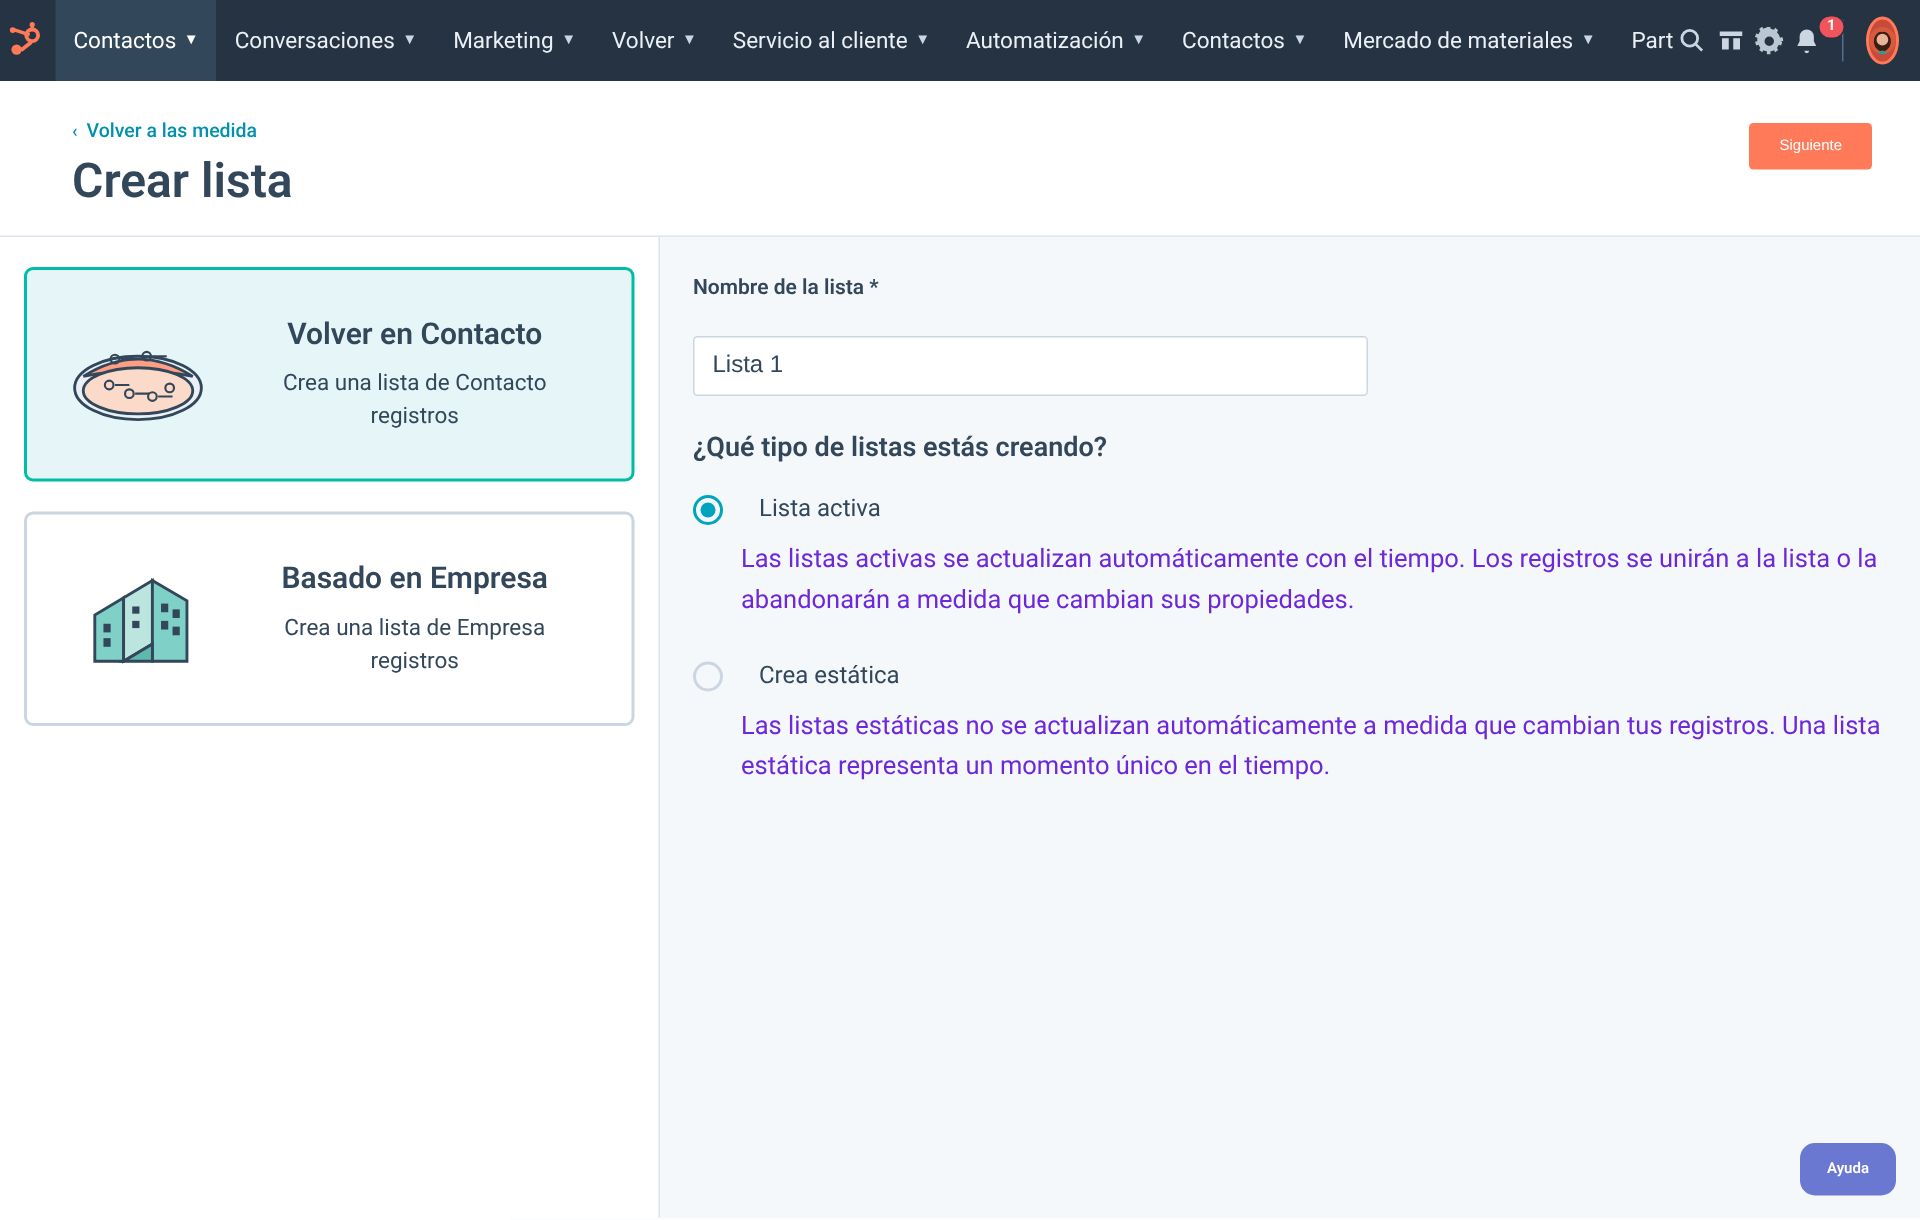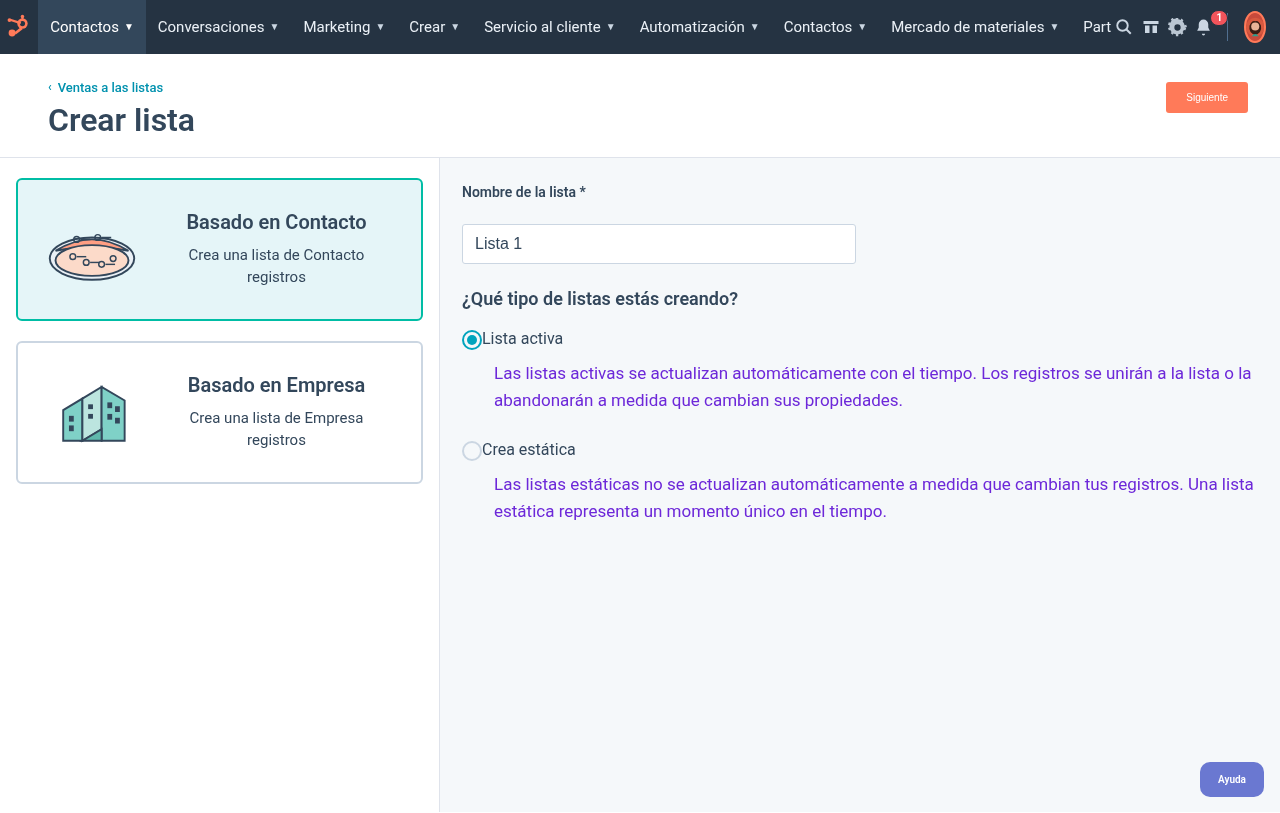--- a/index.html
+++ b/index.html
@@ -36,23 +36,23 @@
 
 .card { display: flex; align-items: center; gap: 18px; padding: 24px 26px; border: 2px solid #cbd6e2; border-radius: 6px; margin-bottom: 20px; cursor: pointer; height: 143px; }
 .card.selected { border-color: #00bda5; background: #e5f5f8; }
 .card-icon { width: 96px; height: 96px; flex-shrink: 0; display:flex; align-items:center; justify-content:center; }
 .card-text { text-align: center; flex: 1; }
 .card-title { font-size: 20px; font-weight: 600; color: #33475b; margin-bottom: 10px; }
 .card-desc { font-size: 15px; color: #33475b; line-height: 1.5; padding: 0 6px; }
 
 
 .label { font-size: 14px; font-weight: 600; color: #33475b; margin-bottom: 24px; }
-.input { width: 394px; max-width: 100%; height: 40px; border: 1px solid #cbd6e2; border-radius: 3px; background: #fff; padding: 0 12px; font-size: 16px; color: #33475b; margin-bottom: 24px; }
+.input { width: 450px; max-width: 100%; height: 40px; border: 1px solid #cbd6e2; border-radius: 3px; background: #fff; padding: 0 12px; font-size: 16px; color: #33475b; margin-bottom: 24px; }
 .question { font-size: 18px; font-weight: 600; color: #33475b; margin-bottom: 20px; }
-.radio-row { display: flex; gap: 0; margin-bottom: 8px; }
+.radio-row { display: flex; gap: 24px; margin-bottom: 8px; }
 .radio { width: 20px; height: 20px; border: 2px solid #cbd6e2; border-radius: 50%; flex-shrink: 0; margin-top: 1px; cursor: pointer; position: relative; }
 .radio.checked { border-color: #00a4bd; }
 .radio.checked::after { content: ""; position: absolute; inset: 3px; background: #00a4bd; border-radius: 50%; }
 .radio-block { margin-bottom: 26px; }
 .radio-title { font-size: 16px; color: #33475b; margin-bottom: 4px; }
 .radio-desc { font-size: 17px; color: #6d28d9; line-height: 1.6; margin-left: 32px; }
 
 
 .help-fab { position: fixed; right: 16px; bottom: 16px; background: #6a78d1; color: #fff; border-radius: 10px; padding: 12px 18px; font-size: 10px; font-weight: 600; cursor: pointer; }
 </style>
@@ -78,21 +78,21 @@
     </div>
   <div class="nav-item">
       <span>Conversaciones</span>
       <span class="chev">▼</span>
     </div>
   <div class="nav-item">
       <span>Marketing</span>
       <span class="chev">▼</span>
     </div>
   <div class="nav-item">
-      <span>Crear</span>
+      <span>Volver</span>
       <span class="chev">▼</span>
     </div>
   <div class="nav-item">
       <span>Servicio al cliente</span>
       <span class="chev">▼</span>
     </div>
   <div class="nav-item">
       <span>Automatización</span>
       <span class="chev">▼</span>
     </div>
@@ -141,21 +141,21 @@
         <circle cx="16" cy="15" r="7" fill="#e8b497"></circle>
         <path d="M10 32 Q16 24 22 32" fill="#2a9d8f"></path>
       </svg>
   </div>
 </nav>
 
 <div class="header">
   <div>
     <div class="back-link">
       <span class="ch">‹</span>
-      <span>Ventas a las listas</span>
+      <span>Volver a las medida</span>
     </div>
     <h1 class="page-title">Crear lista</h1>
   </div>
   <button class="next-btn">Siguiente</button>
 </div>
 
 <div class="body">
   <div class="left">
     <div class="card selected">
       <div class="card-icon">
@@ -170,21 +170,21 @@
             <line x1="34" y1="58" x2="44" y2="58" stroke="#33475b" stroke-width="1.5"></line>
             <line x1="48" y1="64" x2="58" y2="64" stroke="#33475b" stroke-width="1.5"></line>
             <line x1="64" y1="66" x2="74" y2="66" stroke="#33475b" stroke-width="1.5"></line>
             <circle cx="34" cy="40" r="3" fill="none" stroke="#33475b" stroke-width="1.5"></circle>
             <circle cx="56" cy="38" r="3" fill="none" stroke="#33475b" stroke-width="1.5"></circle>
             <line x1="38" y1="40" x2="48" y2="40" stroke="#33475b" stroke-width="1.5"></line>
             <line x1="60" y1="38" x2="70" y2="38" stroke="#33475b" stroke-width="1.5"></line>
           </svg>
       </div>
       <div class="card-text">
-        <div class="card-title">Basado en Contacto</div>
+        <div class="card-title">Volver en Contacto</div>
         <div class="card-desc">Crea una lista de Contacto registros</div>
       </div>
     </div>
     <div class="card">
       <div class="card-icon">
         <svg viewBox="0 0 100 100">
             <path d="M20 80 L20 48 L40 36 L40 80 Z" fill="#7fd1c7" stroke="#33475b" stroke-width="2"></path>
             <path d="M40 80 L40 36 L60 24 L60 68 Z" fill="#bce5df" stroke="#33475b" stroke-width="2"></path>
             <path d="M60 68 L60 24 L84 38 L84 80 L60 80 Z" fill="#7fd1c7" stroke="#33475b" stroke-width="2"></path>
             <path d="M40 80 L60 68 L60 80 Z" fill="#5fb8ac" stroke="#33475b" stroke-width="2"></path>

